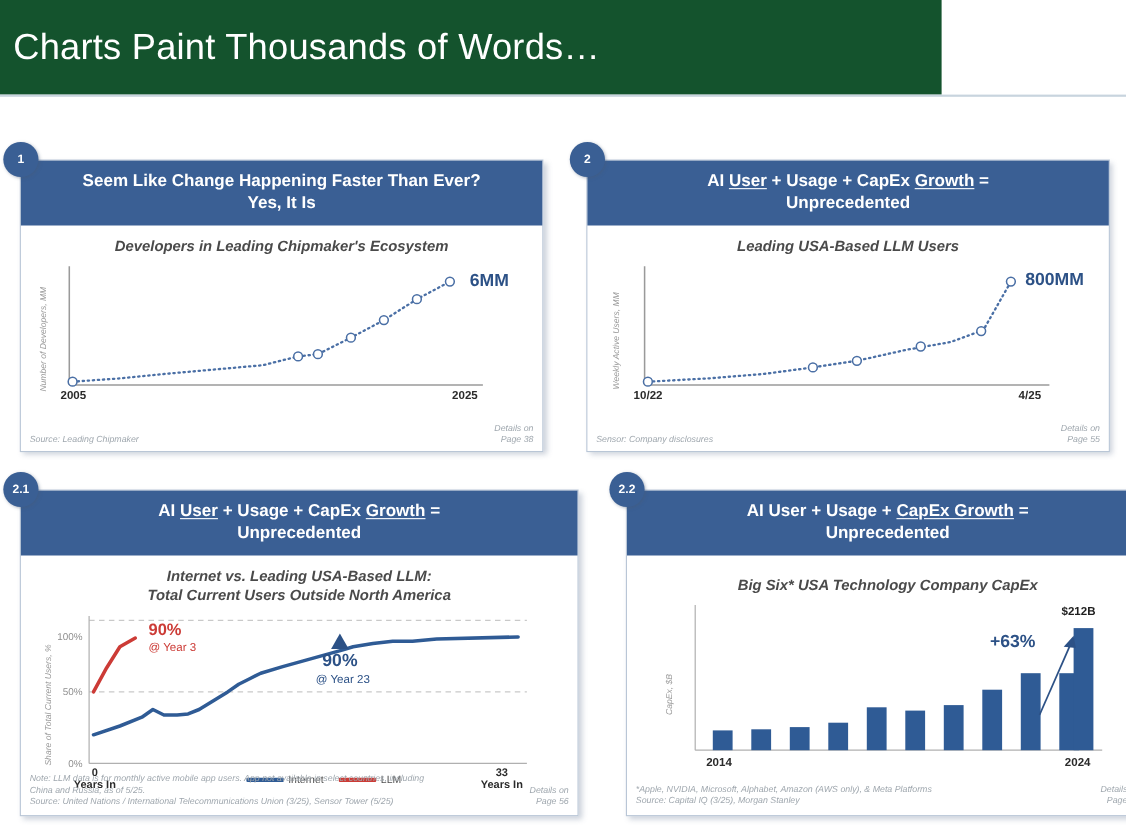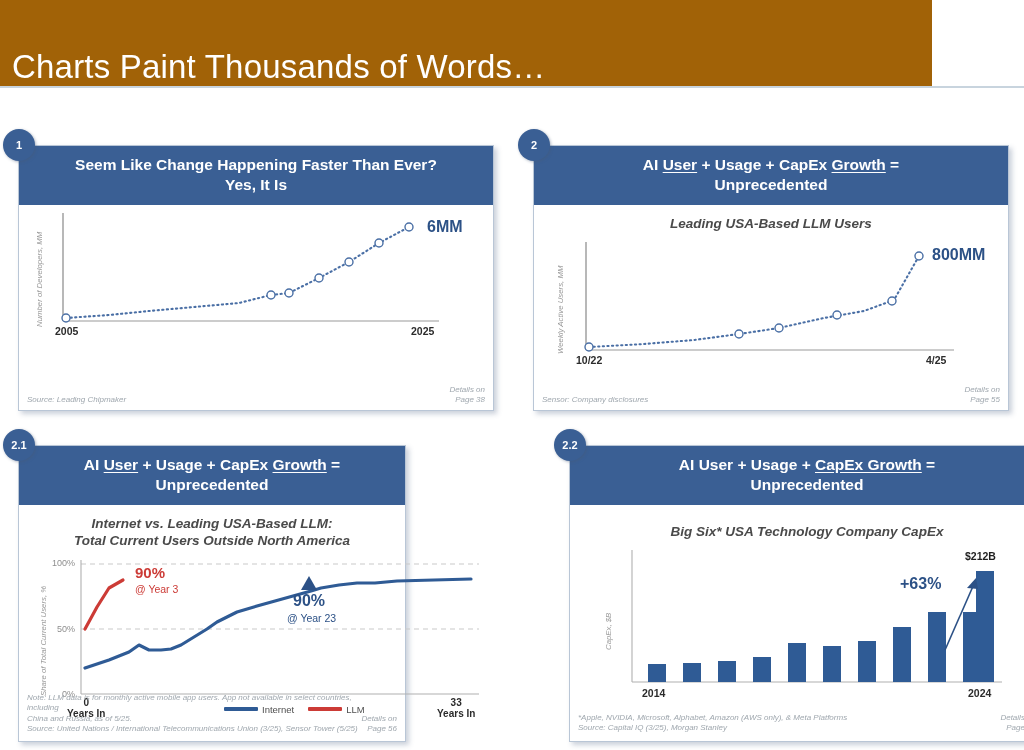--- a/index.html
+++ b/index.html
@@ -5,23 +5,23 @@
   * { box-sizing: border-box; margin: 0; padding: 0; }
   html, body {
     width: 1024px; height: 750px;
     background: #ffffff;
     font-family: "Liberation Sans", sans-serif;
     overflow: hidden;
   }
   
   .topbar {
     position: absolute; left: 0; top: 0;
-    width: 932px; height: 86px;
-    background: #a16207;
-    display: flex; align-items: flex-end;
+    width: 856px; height: 86px;
+    background: #14532d;
+    display: flex; align-items: center;
   }
   .topbar-title {
     color: #ffffff;
     font-size: 33px;
     font-weight: 400;
     letter-spacing: .2px;
     padding-left: 12px;
     white-space: nowrap;
   }
   .topbar-rule {
@@ -35,21 +35,21 @@
     width: 1024px; height: 660px;
   }
   .panel {
     position: absolute;
     background: #ffffff;
     border: 1px solid #b9c6d6;
     box-shadow: 3px 3px 5px rgba(90,110,140,.32);
   }
   .p1  { left: 18px;  top: 55px;  width: 476px; height: 266px; }
   .p2  { left: 533px; top: 55px;  width: 476px; height: 266px; }
-  .p21 { left: 18px;  top: 355px; width: 388px; height: 297px; }
+  .p21 { left: 18px;  top: 355px; width: 508px; height: 297px; }
   .p22 { left: 533px; top: 355px; width: 476px; height: 297px; margin-left: 36px; }
 
   .badge {
     position: absolute;
     left: -16px; top: -17px;
     width: 32px; height: 32px;
     border-radius: 50%;
     background: #3a5f94;
     color: #fff;
     font-size: 11px; font-weight: bold;
@@ -154,20 +154,21 @@
 <div class="topbar-rule"></div>
 
 <div class="grid">
 
   <div class="panel p1">
     <div class="badge">1</div>
     <div class="panel-header">
       <span>Seem Like Change Happening Faster Than Ever?</span><br>
       <span>Yes, It Is</span>
     </div>
+    <div class="panel-subtitle">Developers in Leading Chipmaker's Ecosystem</div>
 
     <div class="plot-area" style="height:150px;">
       <div class="ylabel" style="left:16px; top:122px;">Number of Developers, MM</div>
       <svg width="476" height="150" viewBox="0 0 476 150">
         <line x1="44" y1="8" x2="44" y2="116" stroke="#9a9a9a" stroke-width="1.4"></line>
         <line x1="44" y1="116" x2="420" y2="116" stroke="#9a9a9a" stroke-width="1.2"></line>
         <polyline points="47,113 90,110 130,106 175,102 220,98 252,90 270,88 300,73 330,57 360,38 390,22" fill="none" stroke="#4a6fa5" stroke-width="2.1" stroke-dasharray="1.2 3.4" stroke-linecap="round"></polyline>
         <g fill="#ffffff" stroke="#4a6fa5" stroke-width="1.4">
           <circle cx="47" cy="113" r="4"></circle>
           <circle cx="252" cy="90" r="4"></circle>
@@ -249,21 +250,21 @@
 
         <line x1="62" y1="8" x2="62" y2="142" stroke="#b0b0b0" stroke-width="1.1"></line>
         <line x1="62" y1="142" x2="460" y2="142" stroke="#b0b0b0" stroke-width="1.1"></line>
 
         <polyline points="66,116 90,108 110,100 120,93 130,98 142,98 152,97 162,93 175,85 188,77 198,70 208,65 218,60 238,54 256,49 274,44 292,39 302,36 320,33 338,31 356,31 378,29 452,27" fill="none" stroke="#2f5b95" stroke-width="3.2" stroke-linejoin="round" stroke-linecap="round"></polyline>
 
         <polyline points="66,77 78,55 90,36 104,28" fill="none" stroke="#cc3b36" stroke-width="3.2" stroke-linejoin="round" stroke-linecap="round"></polyline>
 
         <polygon points="290,24 298,38 282,38" fill="#2c5186"></polygon>
       </svg>
-      <div class="ytick" style="left:28px; top:6px; width:28px;">100%</div>
+      <div class="ytick" style="left:28px; top:22px; width:28px;">100%</div>
       <div class="ytick" style="left:28px; top:72px; width:28px;">50%</div>
       <div class="ytick" style="left:28px; top:137px; width:28px;">0%</div>
 
       <div class="annot-red" style="left:116px; top:12px;">90%</div>
       <div class="annot-red-sub" style="left:116px; top:31px;">@ Year 3</div>
       <div class="annot-big" style="left:274px; top:40px;">90%</div>
       <div class="annot-blue-sub" style="left:268px; top:60px;">@ Year 23</div>
 
       <div class="axis-caption" style="left:48px; top:145px;">
         <span>0</span><br>

